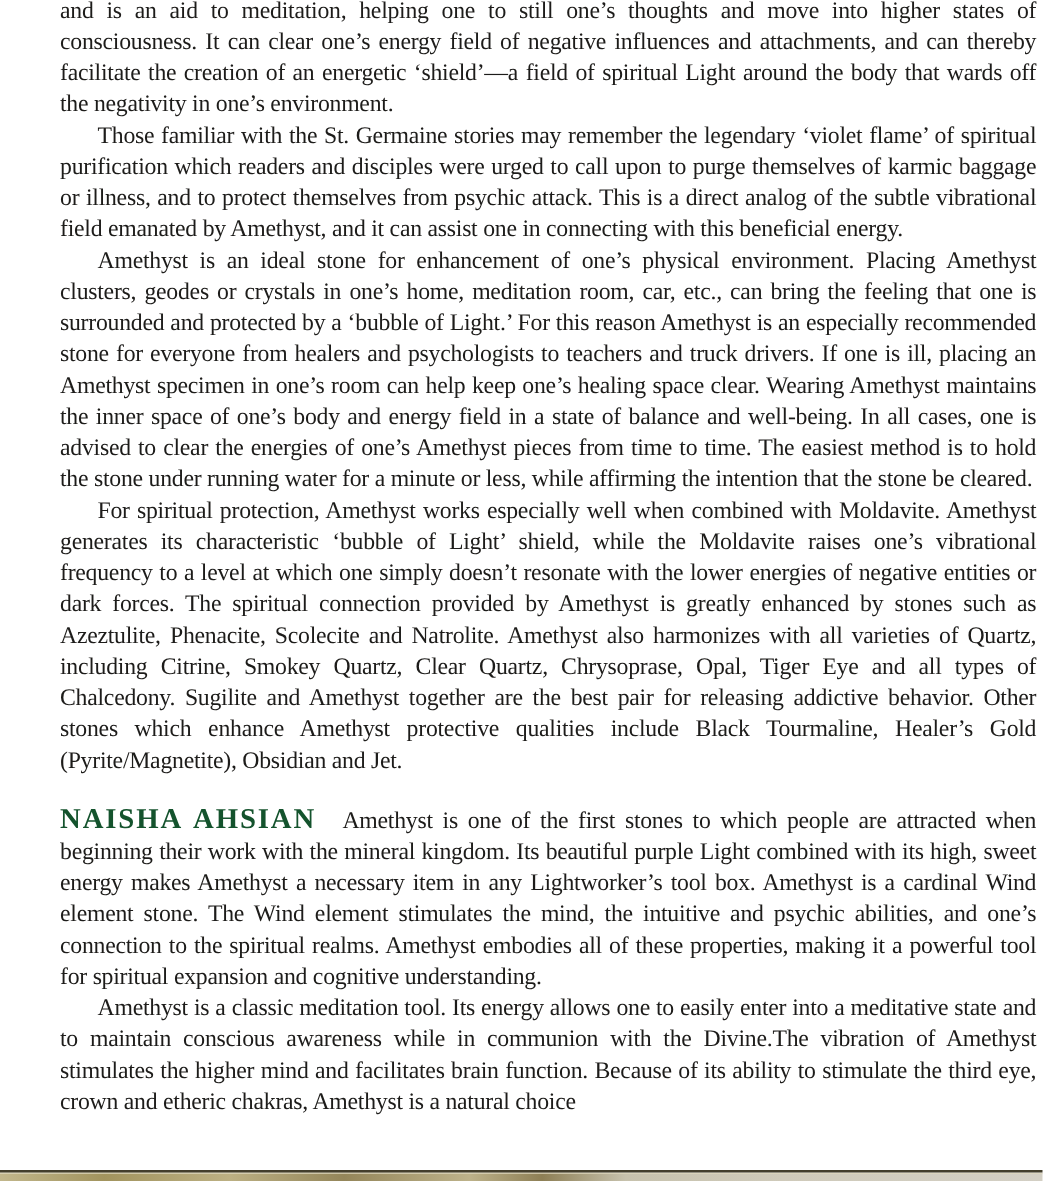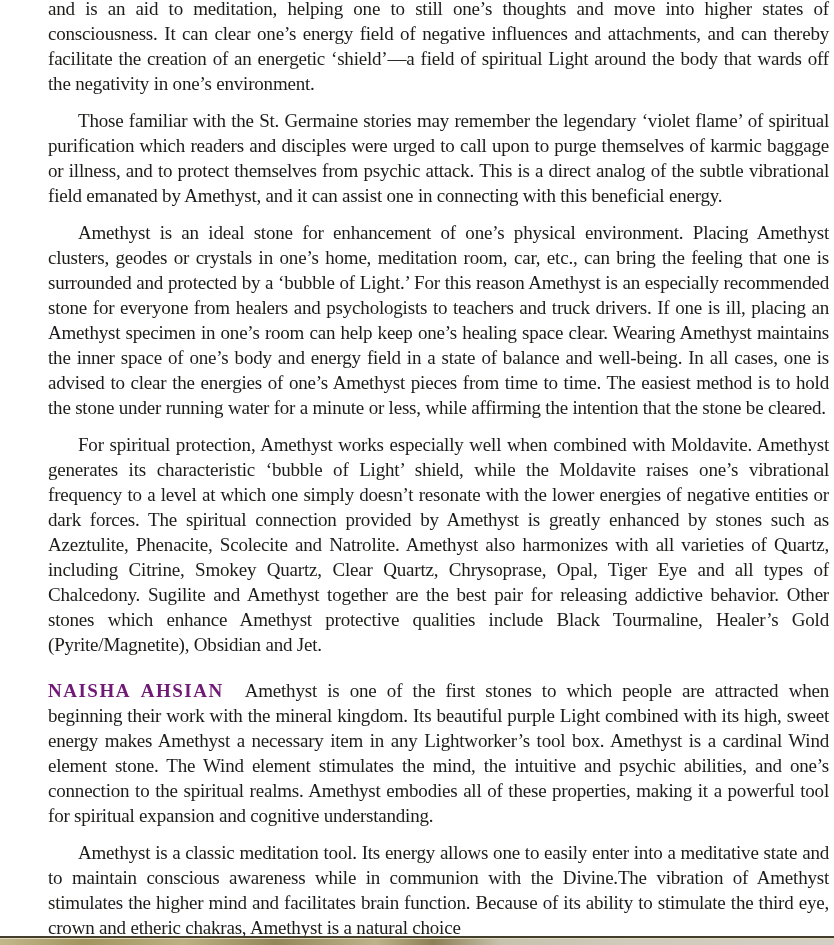--- a/index.html
+++ b/index.html
@@ -26,30 +26,29 @@
     text-align: justify;
     hyphens: auto;
     -webkit-hyphens: auto;
   }
   .para {
     margin: 0;
     padding: 0;
   }
   .para.indent {
     text-indent: 30px;
-    margin-top: 12px;
   }
   .section-lead {
     margin-top: 21px;
   }
   .author-heading {
     font-weight: 700;
-    color: #701a75;
+    color: #14532d;
     letter-spacing: 1.5px;
-    font-size: 19px;
+    font-size: 23px;
     padding-right: 21px;
     white-space: nowrap;
   }
   .photo-strip {
     position: absolute;
     left: 0;
     bottom: 0;
     width: 834px;
     height: 9px;
     box-sizing: border-box;

